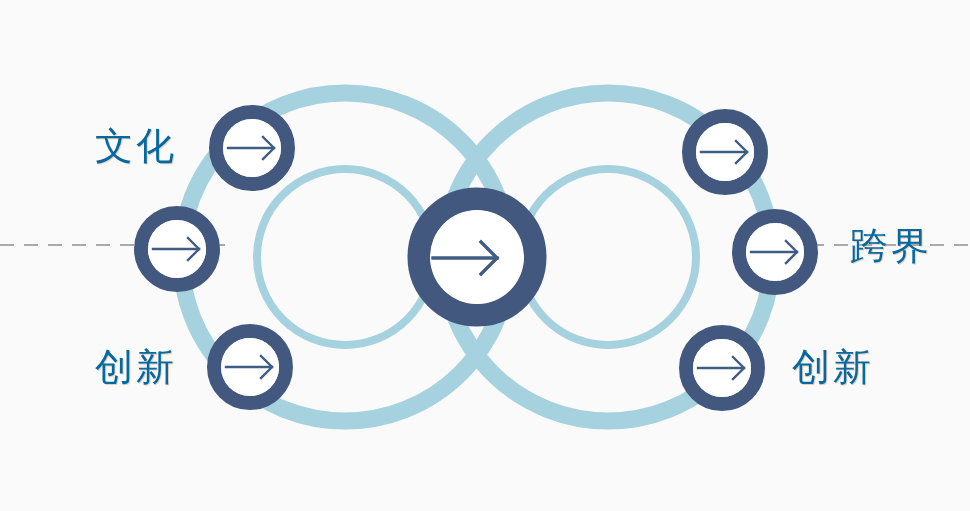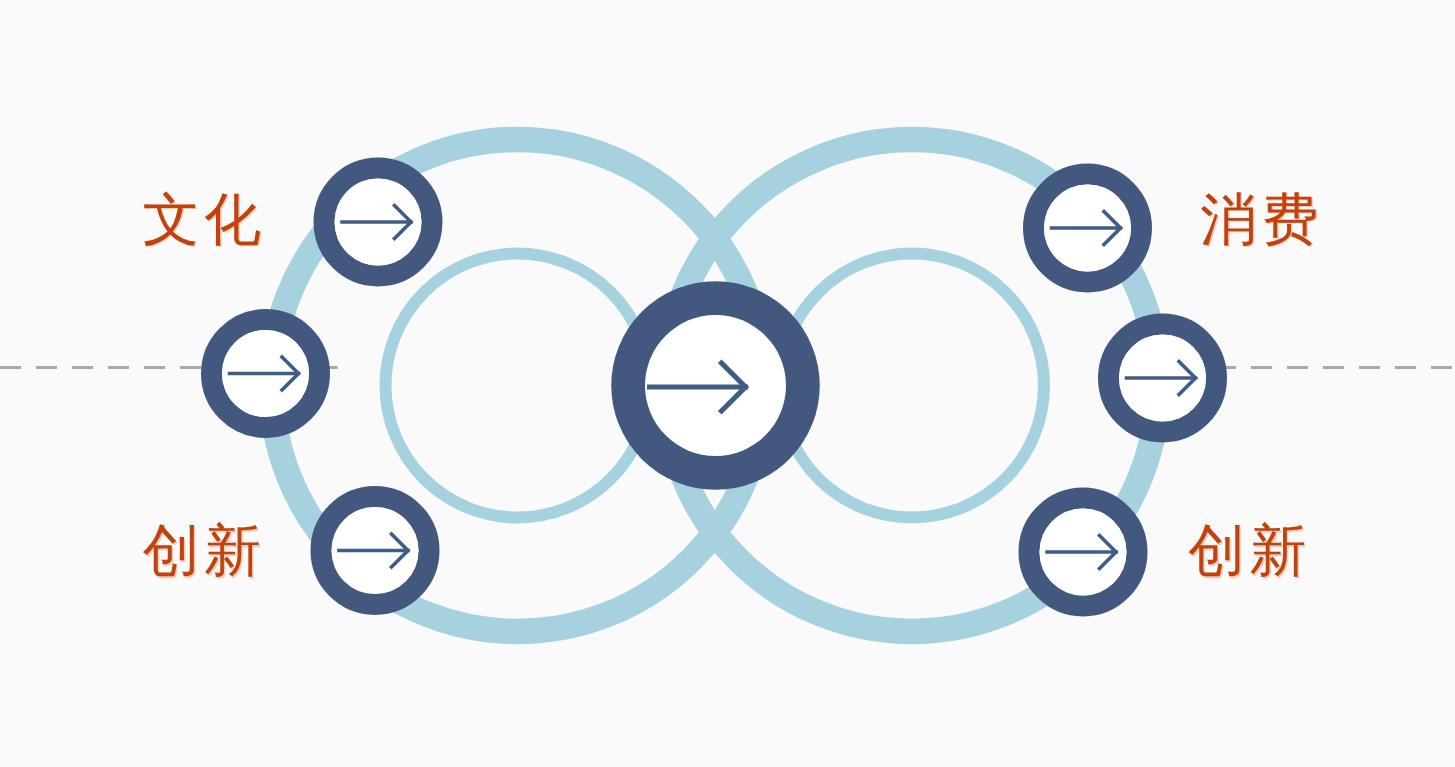--- a/index.html
+++ b/index.html
@@ -25,21 +25,21 @@
     height: 511px;
     display: block;
   }
   .cjk-label {
     position: absolute;
     font-family: "DejaVu Sans", "Liberation Sans", sans-serif;
     font-size: 38px;
     font-weight: 500;
     letter-spacing: 3px;
     line-height: 1;
-    color: #c2410c;
+    color: #0369a1;
     white-space: nowrap;
     text-shadow: 1px 1px 0 rgba(214,150,110,0.45);
   }
   .lbl-left  { text-align: right; }
   .lbl-right { text-align: left;  }
 </style>
 </head>
 <body>
 
 <div id="canvas">
@@ -123,18 +123,18 @@
         <polyline points="481,242 497,258 481,274" stroke-linejoin="miter"></polyline>
       </g>
     </g>
   </svg>
 
   <div class="cjk-label lbl-left" style="left:95px; top:127px;">文化</div>
 
 
   <div class="cjk-label lbl-left" style="left:95px; top:348px;">创新</div>
 
-  <div class="cjk-label lbl-right" style="left:800px; top:127px;">消费</div>
 
+  <div class="cjk-label lbl-right" style="left:850px; top:227px;">跨界</div>
 
   <div class="cjk-label lbl-right" style="left:792px; top:348px;">创新</div>
 
 </div>
 
 </body></html>

